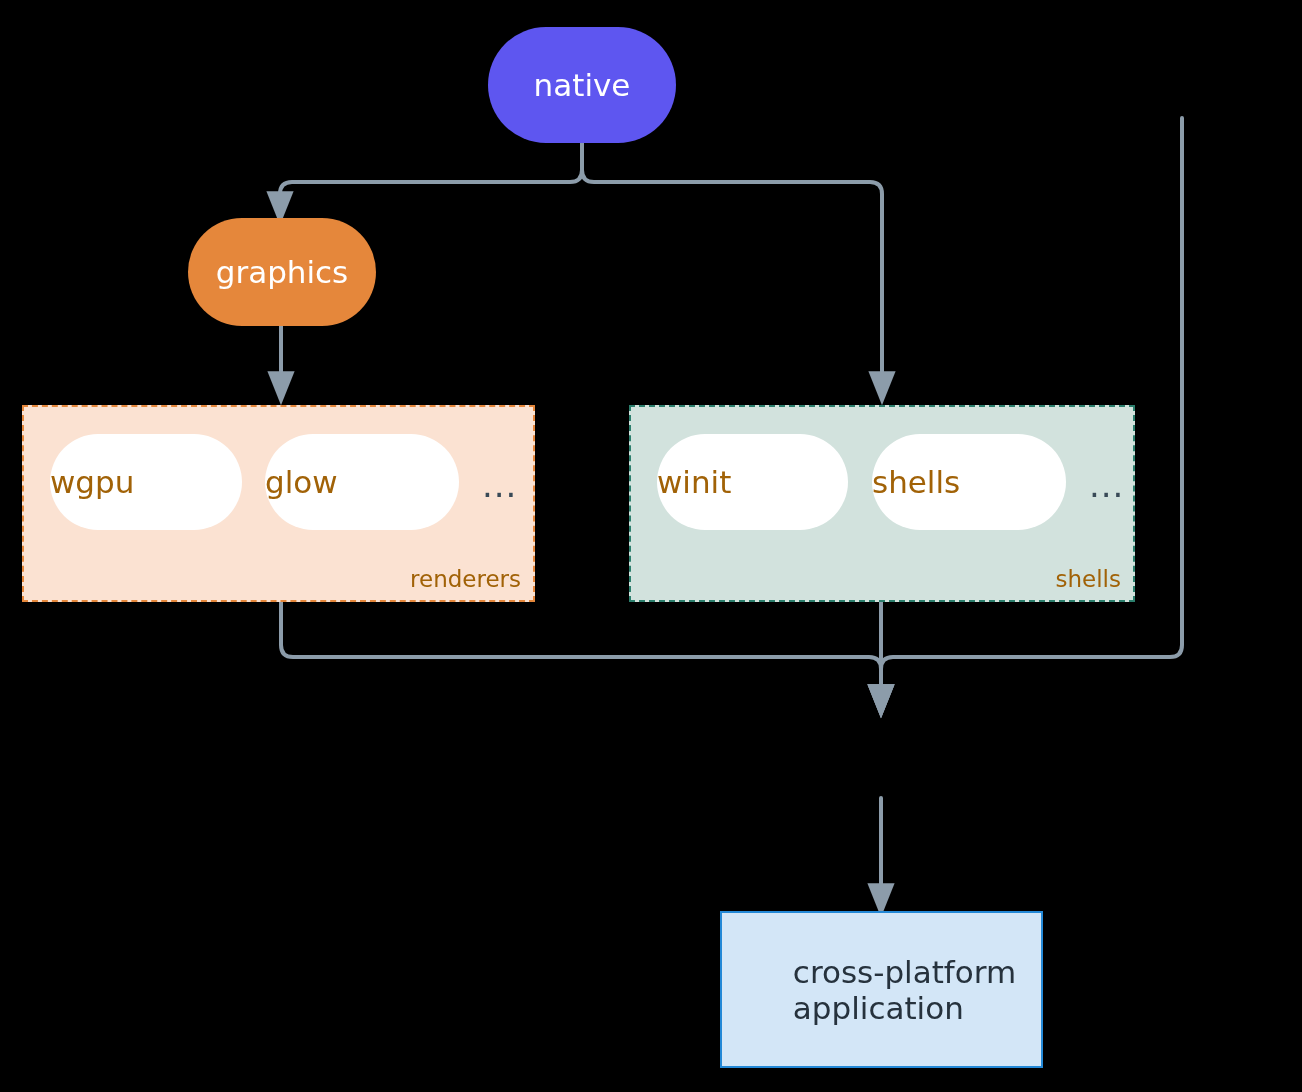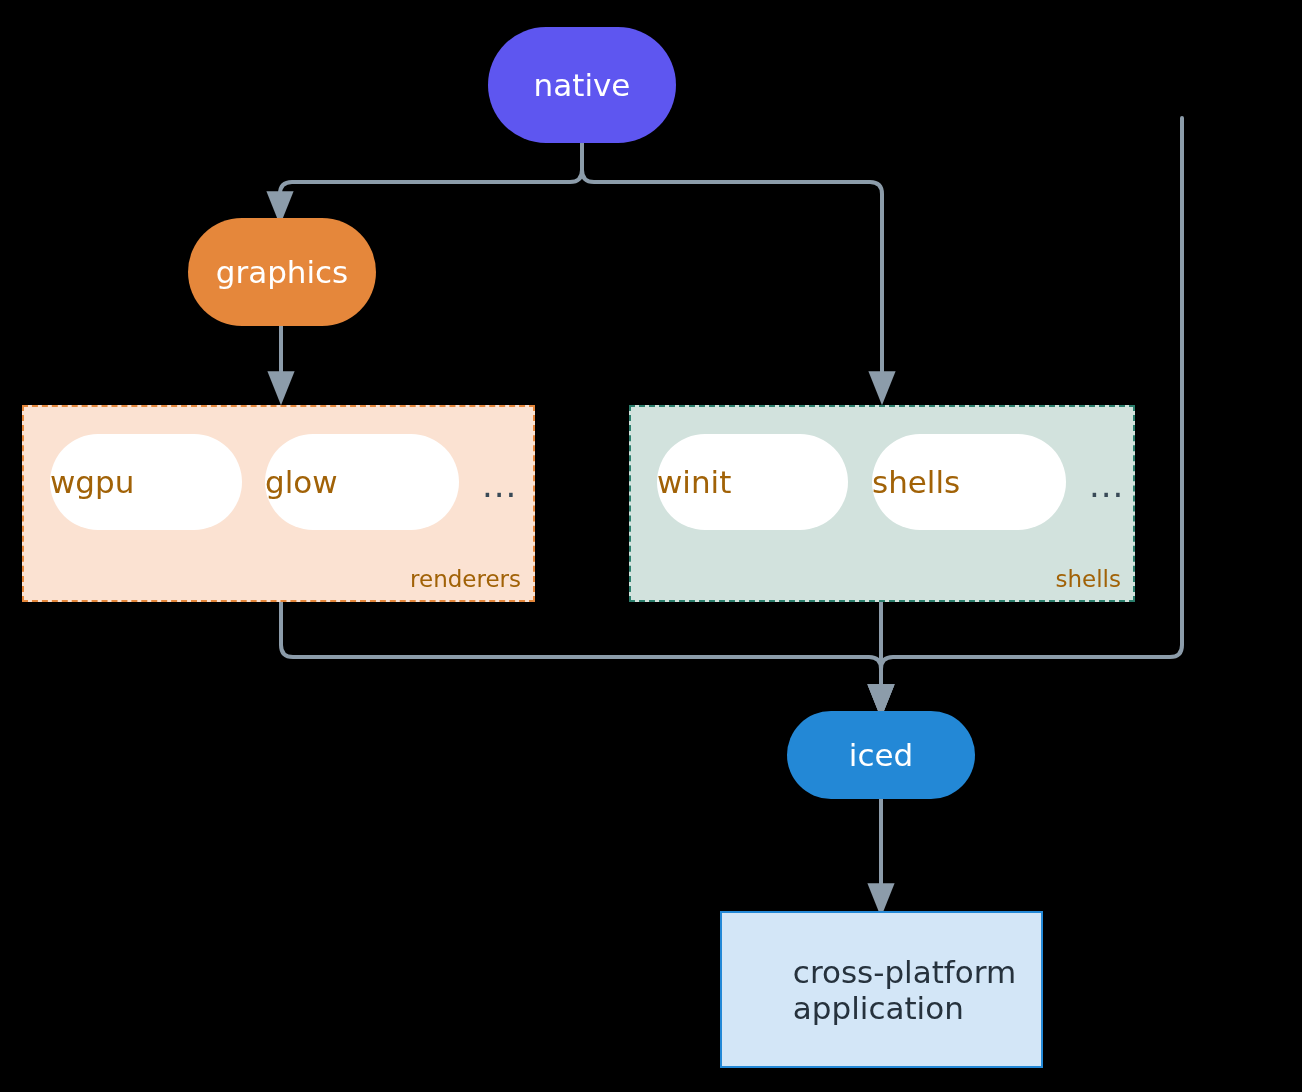--- a/index.html
+++ b/index.html
@@ -166,22 +166,19 @@
     <div class="leaf" style="left:26px; top:27px; width:191px; height:96px;">
       <span>winit</span>
     </div>
     <div class="leaf" style="left:241px; top:27px; width:194px; height:96px;">
       <span>shells</span>
     </div>
     <div class="ellipsis" style="left:458px; top:61px;">...</div>
     <div class="cluster-label">shells</div>
   </div>
 
-  <div class="node node-pill node-iced" style="left:787px; top:711px; width:188px; height:88px;">
-    <span class="node-label">iced</span>
-  </div>
 
   <div class="node-app" style="left:720px; top:911px; width:323px; height:157px;">
     <span class="node-label">cross-platform
 application</span>
   </div>
 
 </div>
 
 </body></html>

